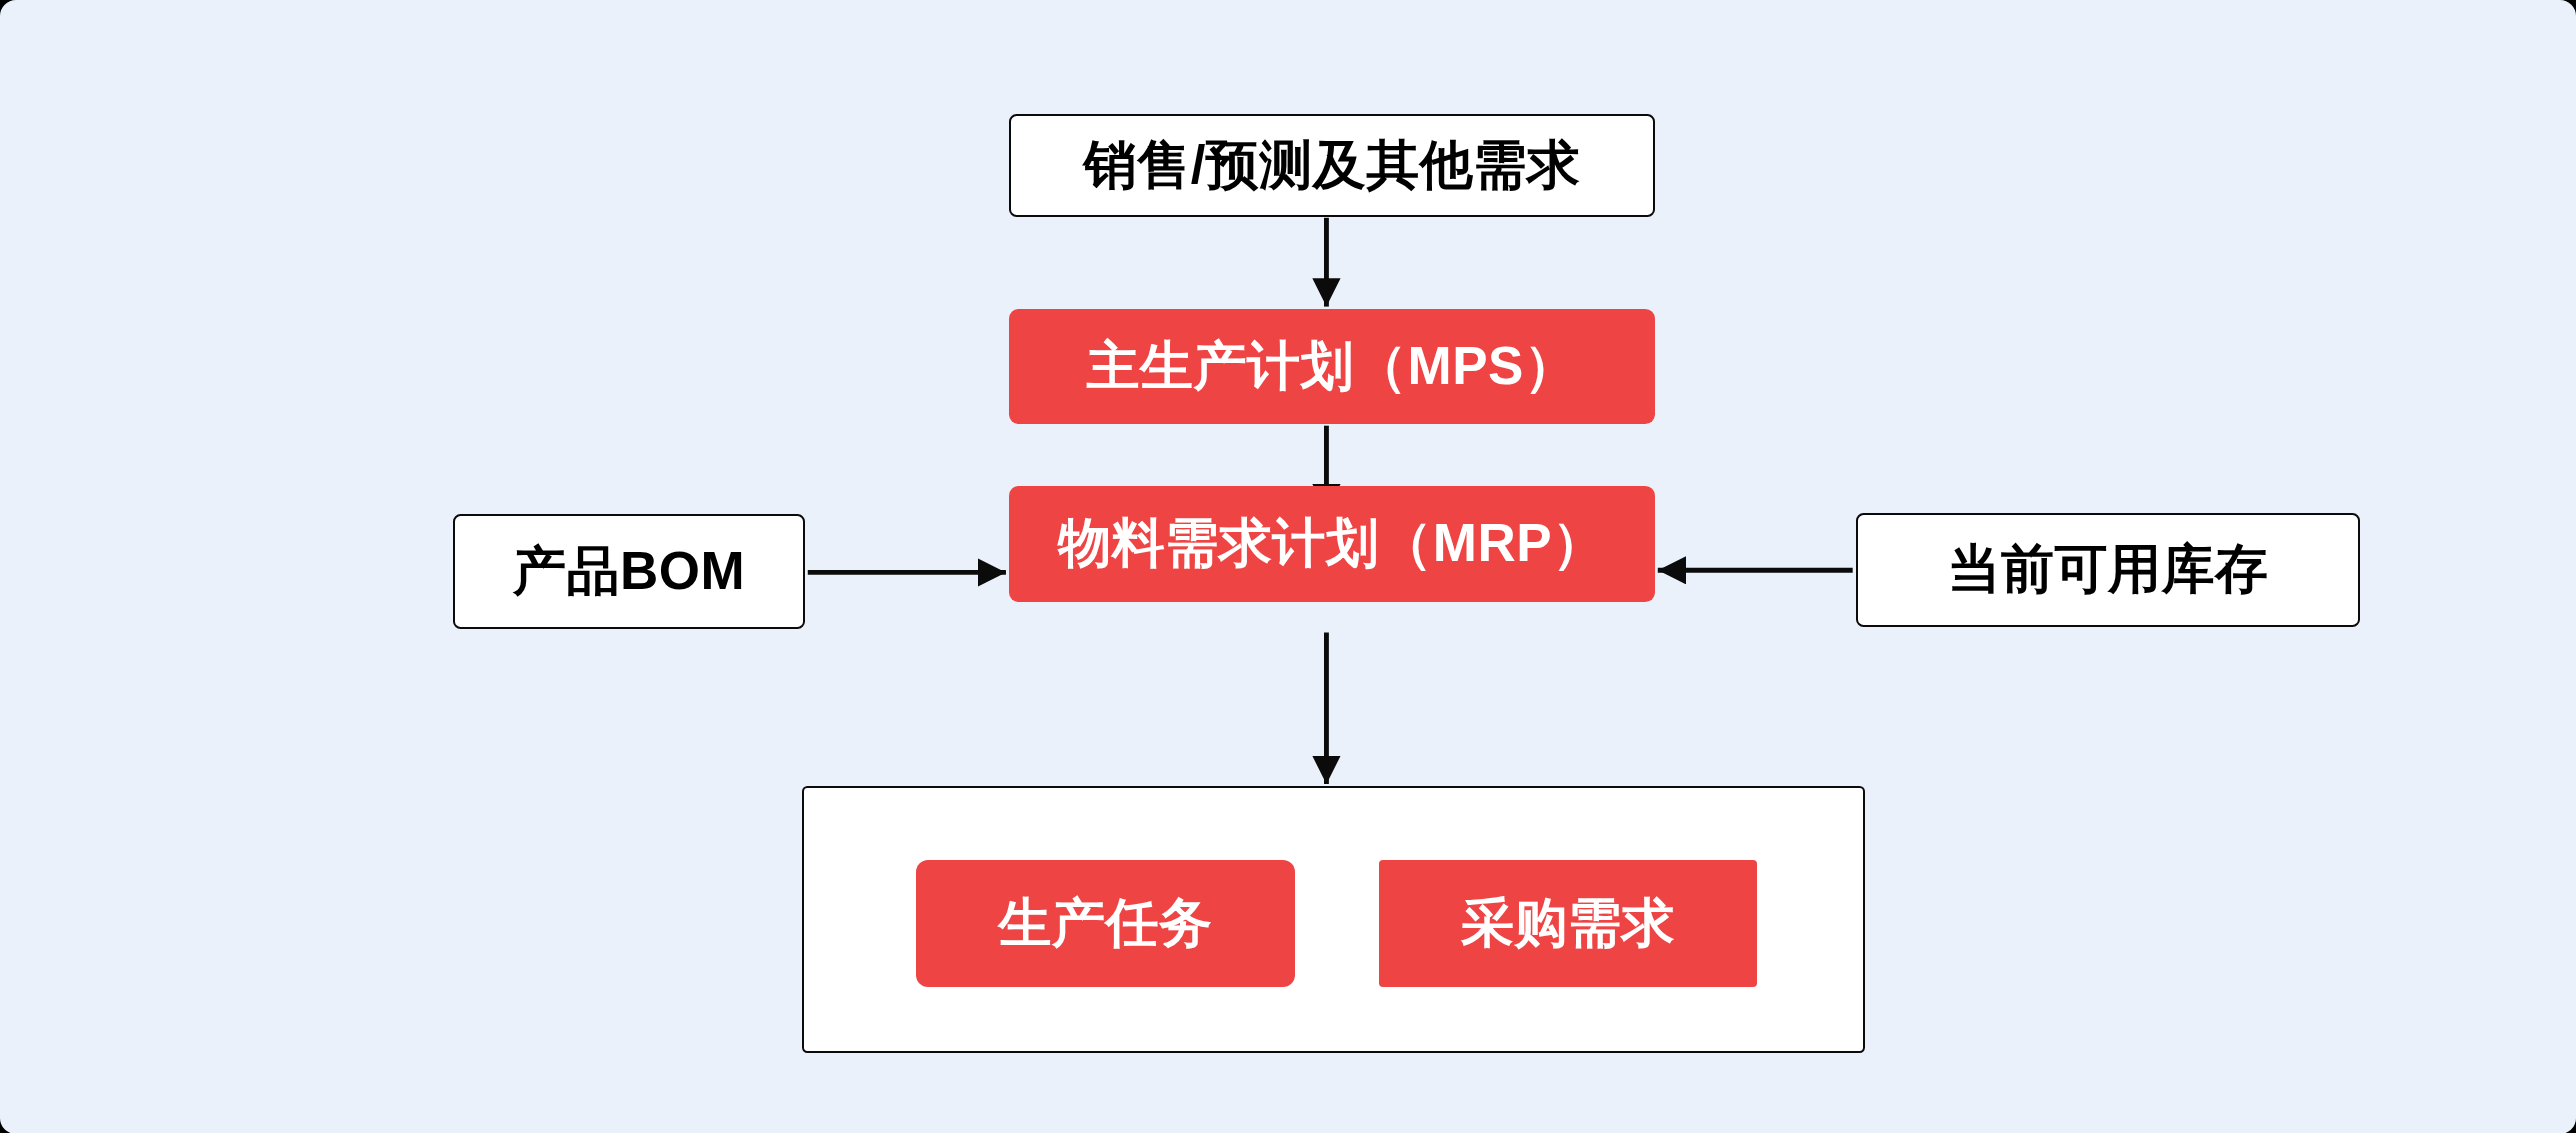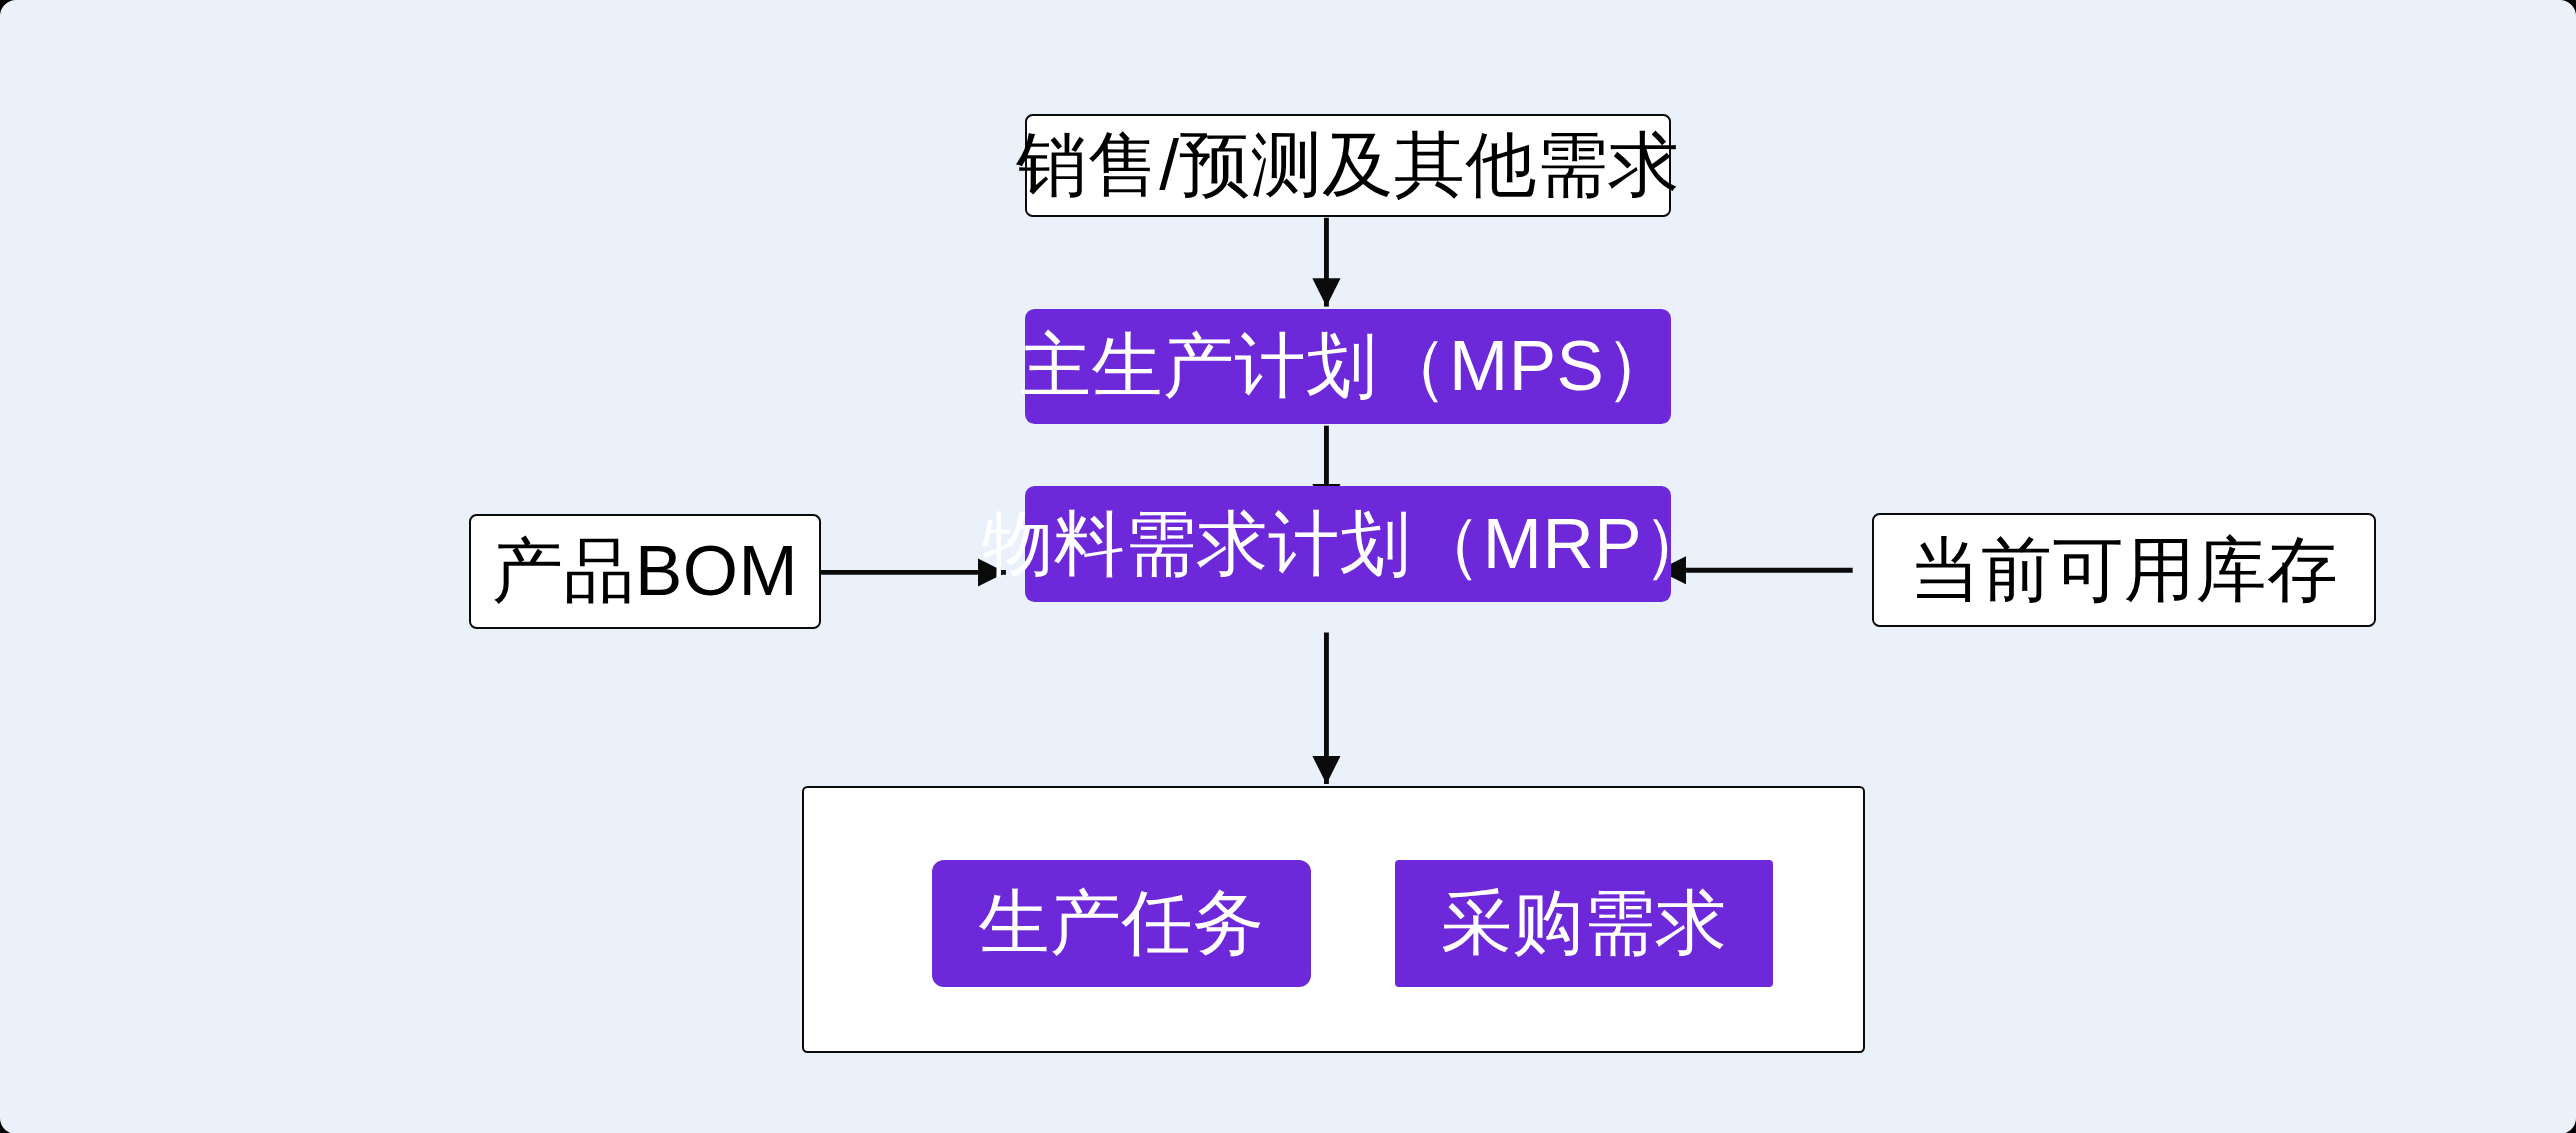--- a/index.html
+++ b/index.html
@@ -25,34 +25,33 @@
     width: 2576px;
     height: 1134px;
     pointer-events: none;
   }
   .node {
     position: absolute;
     display: flex;
     align-items: center;
     justify-content: center;
     box-sizing: border-box;
-    font-size: 71px;
-    font-weight: 400;
+    font-size: 53px;
+    font-weight: 700;
     letter-spacing: 0.5px;
     white-space: nowrap;
-    margin-left: 16px;
   }
   .node-white {
     background: #FFFFFF;
     border: 2.7px solid #0B0B0B;
     border-radius: 7.6px;
     color: #000000;
   }
   .node-green {
-    background: #6d28d9;
+    background: #ef4444;
     border-radius: 9.7px;
     color: #FFFFFF;
   }
   .group-box {
     position: absolute;
     background: #FFFFFF;
     border: 2.7px solid #0B0B0B;
     border-radius: 5.4px;
     box-sizing: border-box;
   }

